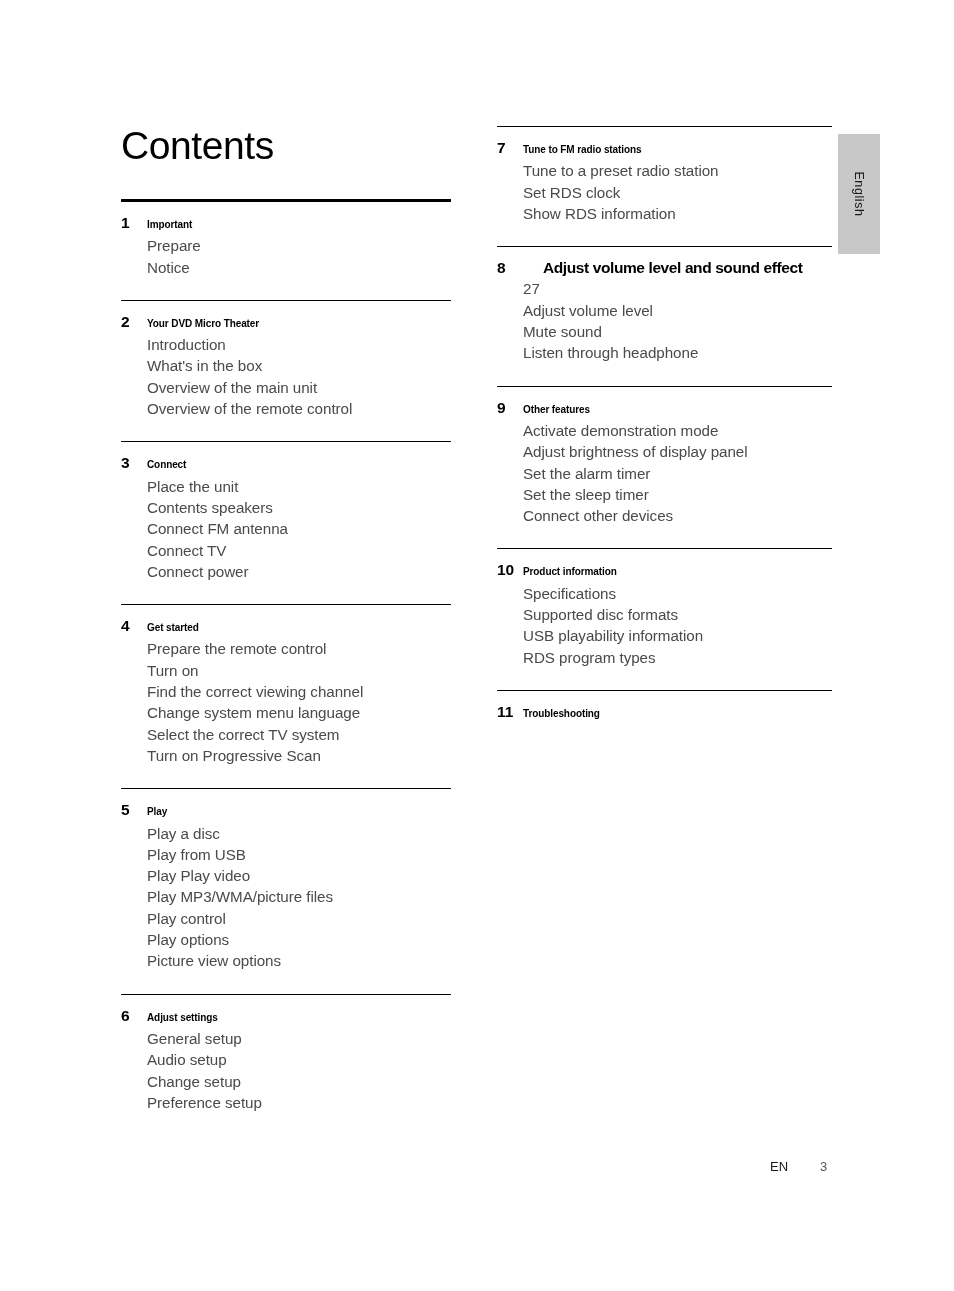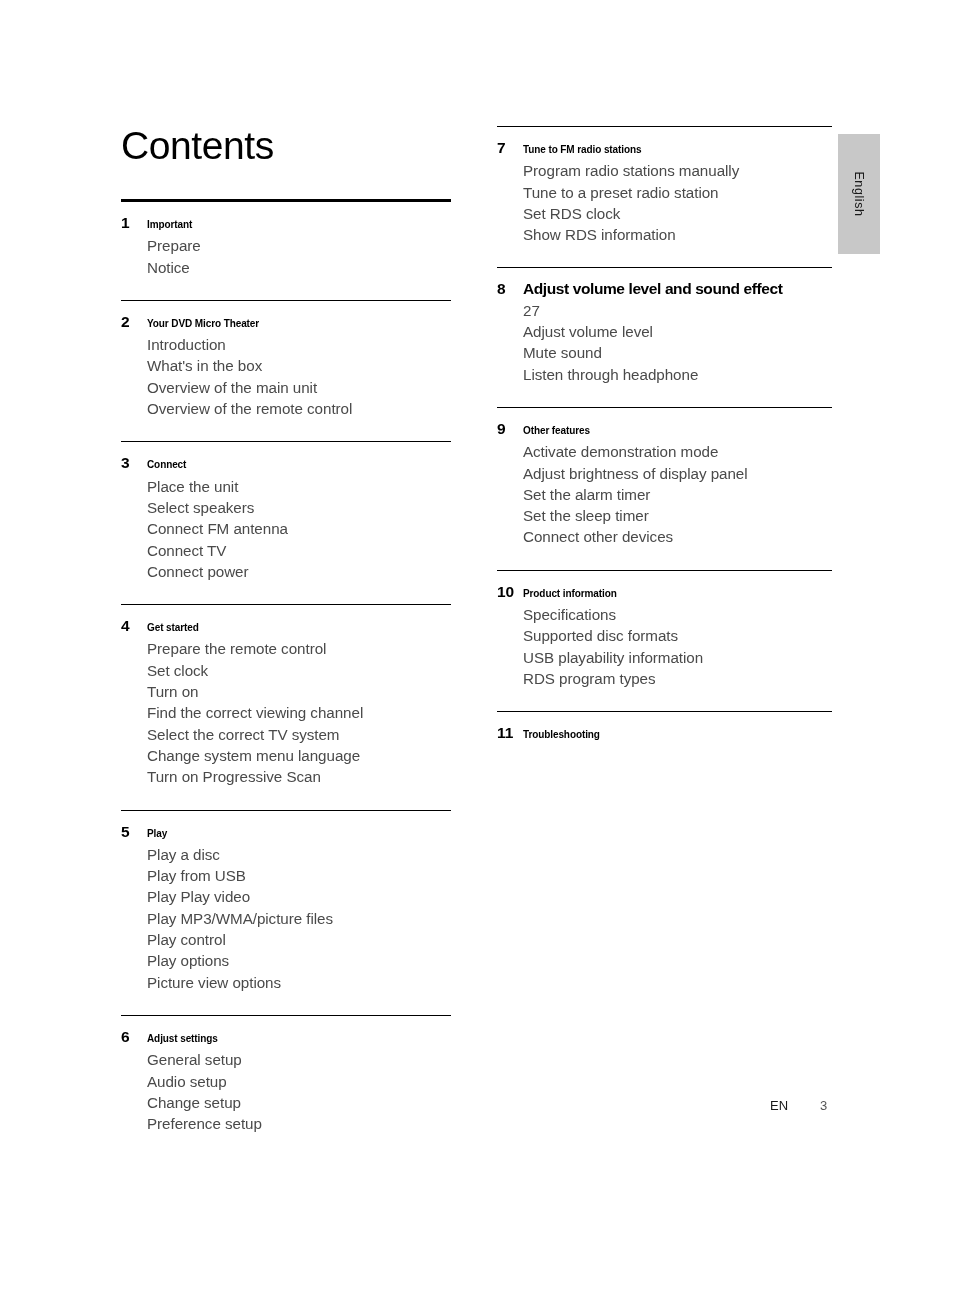--- a/index.html
+++ b/index.html
@@ -146,34 +146,35 @@
   }
   .row.wrapped-head .hline {
     display: flex;
     align-items: baseline;
   }
   .row.wrapped-head .hline .label {
     font-size: 15.5px;
     font-weight: bold;
     color: #000000;
     letter-spacing: -0.4px;
+    margin-left: 20px;
   }
   .row.wrapped-head .wrap-page {
     margin-left: 26px;
     font-size: 15.2px;
     font-weight: 400;
     color: #4a4a4a;
     line-height: 21.3px;
   }
 
   
   .footer {
     position: absolute;
     left: 0;
-    top: 1098px;
+    top: 1159px;
     width: 856px;
     height: 20px;
   }
   .footer-lang {
     position: absolute;
     left: 770px;
     top: 0;
     font-size: 13px;
     color: #1a1a1a;
   }
@@ -251,21 +252,21 @@
             <span class="label">Connect</span>
             <span class="page">12</span>
           </div>
           <div class="row sub">
             <span class="num"></span>
             <span class="label">Place the unit</span>
             <span class="page">12</span>
           </div>
           <div class="row sub">
             <span class="num"></span>
-            <span class="label">Select speakers</span>
+            <span class="label">Contents speakers</span>
             <span class="page">12</span>
           </div>
           <div class="row sub">
             <span class="num"></span>
             <span class="label">Connect FM antenna</span>
             <span class="page">12</span>
           </div>
           <div class="row sub">
             <span class="num"></span>
             <span class="label">Connect TV</span>
@@ -284,41 +285,36 @@
             <span class="label">Get started</span>
             <span class="page">15</span>
           </div>
           <div class="row sub">
             <span class="num"></span>
             <span class="label">Prepare the remote control</span>
             <span class="page">15</span>
           </div>
           <div class="row sub">
             <span class="num"></span>
-            <span class="label">Set clock</span>
-            <span class="page">15</span>
-          </div>
-          <div class="row sub">
-            <span class="num"></span>
             <span class="label">Turn on</span>
             <span class="page">15</span>
           </div>
           <div class="row sub">
             <span class="num"></span>
             <span class="label">Find the correct viewing channel</span>
             <span class="page">16</span>
           </div>
           <div class="row sub">
             <span class="num"></span>
+            <span class="label">Change system menu language</span>
+            <span class="page">16</span>
+          </div>
+          <div class="row sub">
+            <span class="num"></span>
             <span class="label">Select the correct TV system</span>
-            <span class="page">16</span>
-          </div>
-          <div class="row sub">
-            <span class="num"></span>
-            <span class="label">Change system menu language</span>
             <span class="page">16</span>
           </div>
           <div class="row sub">
             <span class="num"></span>
             <span class="label">Turn on Progressive Scan</span>
             <span class="page">16</span>
           </div>
         </div>
         <div class="section">
           <div class="rule"></div>
@@ -394,25 +390,20 @@
       </div>
   </div>
 
   <div class="col col-right">
     <div class="col-inner" id="col-right-inner">
         <div class="section">
           <div class="rule"></div>
           <div class="row head">
             <span class="num">7</span>
             <span class="label">Tune to FM radio stations</span>
-            <span class="page">25</span>
-          </div>
-          <div class="row sub">
-            <span class="num"></span>
-            <span class="label">Program radio stations manually</span>
             <span class="page">25</span>
           </div>
           <div class="row sub">
             <span class="num"></span>
             <span class="label">Tune to a preset radio station</span>
             <span class="page">25</span>
           </div>
           <div class="row sub">
             <span class="num"></span>
             <span class="label">Set RDS clock</span>

